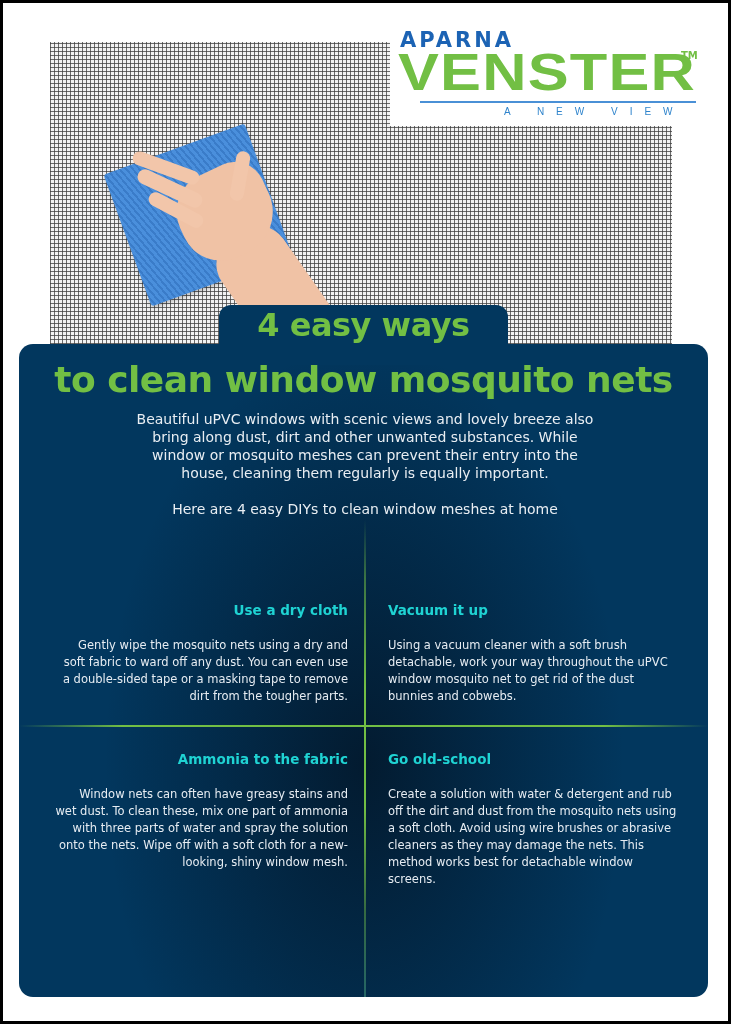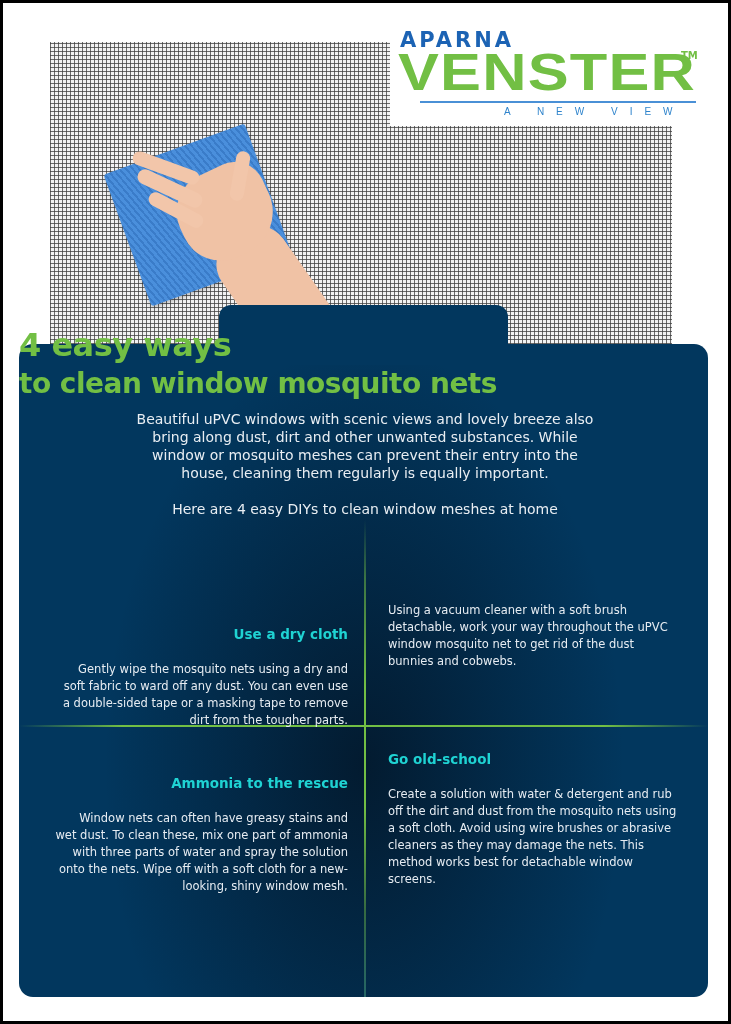--- a/index.html
+++ b/index.html
@@ -80,47 +80,47 @@
   }
   .panel {
     position: absolute; left: 19px; top: 344px; width: 689px; height: 653px;
     background:
       radial-gradient(ellipse 260px 420px at 345px 420px, rgba(3,22,40,0.85), rgba(3,22,40,0) 100%),
       #02375e;
     border-radius: 14px;
     overflow: hidden;
   }
   .headline {
-    position: absolute; left: 19px; top: 326px; width: 689px;
-    text-align: left; color: #72bf44;
+    position: absolute; left: 19px; top: 306px; width: 689px;
+    text-align: center; color: #72bf44;
     font-family: "DejaVu Sans", sans-serif; font-weight: bold;
     letter-spacing: -0.5px;
   }
   .headline .l1 { display: block; font-size: 32px; line-height: 38px; }
-  .headline .l2 { display: block; font-size: 28px; line-height: 40px; margin-top: 0; }
+  .headline .l2 { display: block; font-size: 36px; line-height: 40px; margin-top: 16px; }
   .intro {
     position: absolute; left: 130px; top: 410px; width: 470px;
     text-align: center; color: #e9eef3;
     font-size: 14px; line-height: 18px;
   }
   .intro .sub { display: block; margin-top: 18px; }
   .vline {
     position: absolute; left: 364px; top: 520px; width: 2px; height: 477px;
     background: linear-gradient(180deg, rgba(114,191,68,0) 0%, rgba(114,191,68,0.5) 12%, #72bf44 35%, #72bf44 60%, rgba(114,191,68,0.45) 82%, rgba(60,140,120,0.6) 100%);
   }
   .hline {
     position: absolute; left: 19px; top: 725px; width: 689px; height: 2px;
     background: linear-gradient(90deg, rgba(114,191,68,0) 0%, #72bf44 15%, #72bf44 85%, rgba(114,191,68,0) 100%);
   }
   .quad { position: absolute; color: #e6ecf2; font-size: 11.5px; line-height: 17px; }
   .quad h3 {
     color: #1fd3d3; font-family: "DejaVu Sans", sans-serif;
     font-size: 13.5px; font-weight: bold; margin-bottom: 18px;
   }
-  .quad.left { text-align: right; margin-top: 24px; }
+  .quad.left { text-align: right; }
   .q1 { left: 55px; top: 602px; width: 293px; }
   .q2 { left: 388px; top: 602px; width: 290px; }
   .q3 { left: 55px; top: 751px; width: 293px; }
   .q4 { left: 388px; top: 751px; width: 290px; }
 </style>
 </head>
 <body>
 
 <div class="page">
 
@@ -157,22 +157,23 @@
 </div>
 
 <div class="vline"></div>
 <div class="hline"></div>
 
 <div class="quad left q1">
   <h3>Use a dry cloth</h3>
   <p>Gently wipe the mosquito nets using a dry and soft fabric to ward off any dust. You can even use a double-sided tape or a masking tape to remove dirt from the tougher parts.</p>
 </div>
 <div class="quad q2">
+  <h3>Vacuum it up</h3>
   <p>Using a vacuum cleaner with a soft brush detachable, work your way throughout the uPVC window mosquito net to get rid of the dust bunnies and cobwebs.</p>
 </div>
 <div class="quad left q3">
-  <h3>Ammonia to the rescue</h3>
+  <h3>Ammonia to the fabric</h3>
   <p>Window nets can often have greasy stains and wet dust. To clean these, mix one part of ammonia with three parts of water and spray the solution onto the nets. Wipe off with a soft cloth for a new-looking, shiny window mesh.</p>
 </div>
 <div class="quad q4">
   <h3>Go old-school</h3>
   <p>Create a solution with water &amp; detergent and rub off the dirt and dust from the mosquito nets using a soft cloth. Avoid using wire brushes or abrasive cleaners as they may damage the nets. This method works best for detachable window screens.</p>
 </div>
 
 </body></html>

